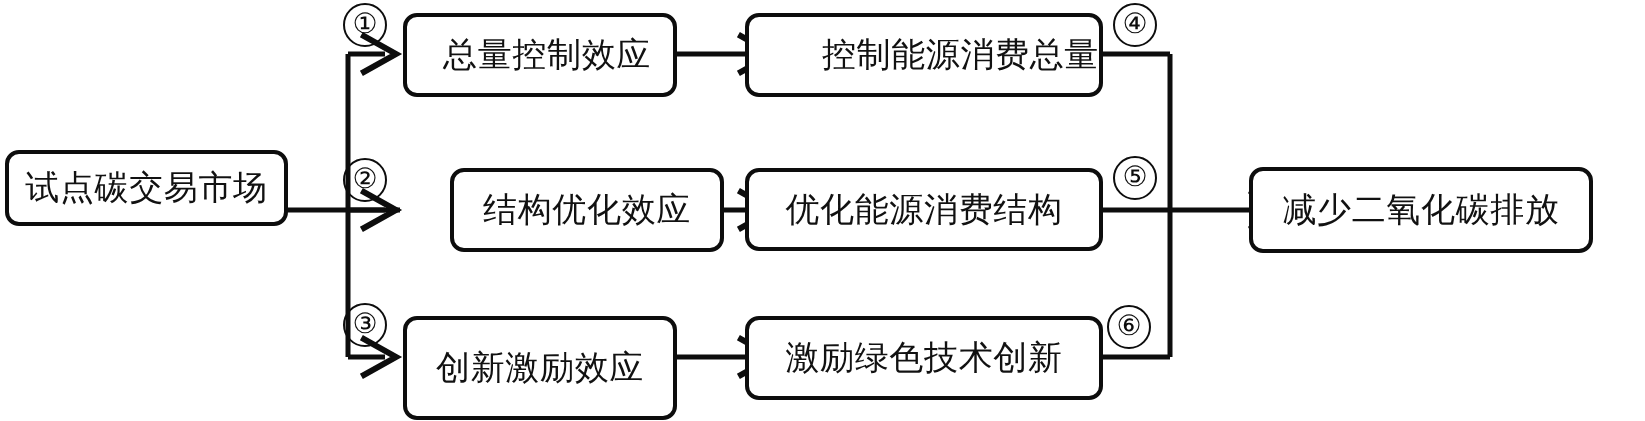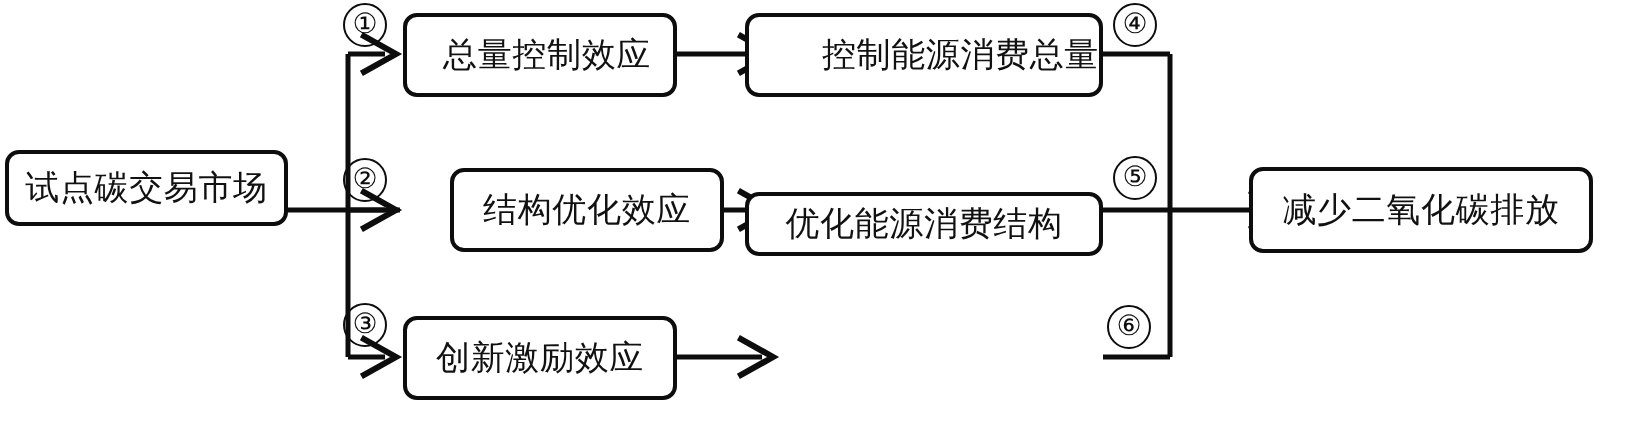--- a/index.html
+++ b/index.html
@@ -117,32 +117,35 @@
   </div>
 
   <div class="node-box node-mechanism" style="left:403px; top:13px; width:274px; height:84px;padding-left:14px;">
     <span class="node-label">总量控制效应</span>
   </div>
 
   <div class="node-box node-mechanism" style="left:403px; top:168px; width:274px; height:84px;margin-left:47px;">
     <span class="node-label">结构优化效应</span>
   </div>
 
-  <div class="node-box node-mechanism" style="left:403px; top:316px; width:274px; height:84px;">
+  <div class="node-box node-mechanism" style="left:403px; top:316px; width:274px; height:104px;">
     <span class="node-label">创新激励效应</span>
   </div>
 
   <div class="node-box node-outcome" style="left:745px; top:13px; width:358px; height:84px;justify-content:flex-end;">
     <span class="node-label">控制能源消费总量</span>
   </div>
 
-  <div class="node-box node-outcome" style="left:745px; top:168px; width:358px; height:64px;margin-top:24px;">
+  <div class="node-box node-outcome" style="left:745px; top:168px; width:358px; height:83px;">
     <span class="node-label">优化能源消费结构</span>
   </div>
 
+  <div class="node-box node-outcome" style="left:745px; top:316px; width:358px; height:84px;">
+    <span class="node-label">激励绿色技术创新</span>
+  </div>
 
   <div class="node-box node-final" style="left:1249px; top:167px; width:344px; height:86px;">
     <span class="node-label">减少二氧化碳排放</span>
   </div>
 
   <div class="circled-num" style="left:343px; top:3px;">
     <span>①</span>
   </div>
 
   <div class="circled-num" style="left:343px; top:158px;">

